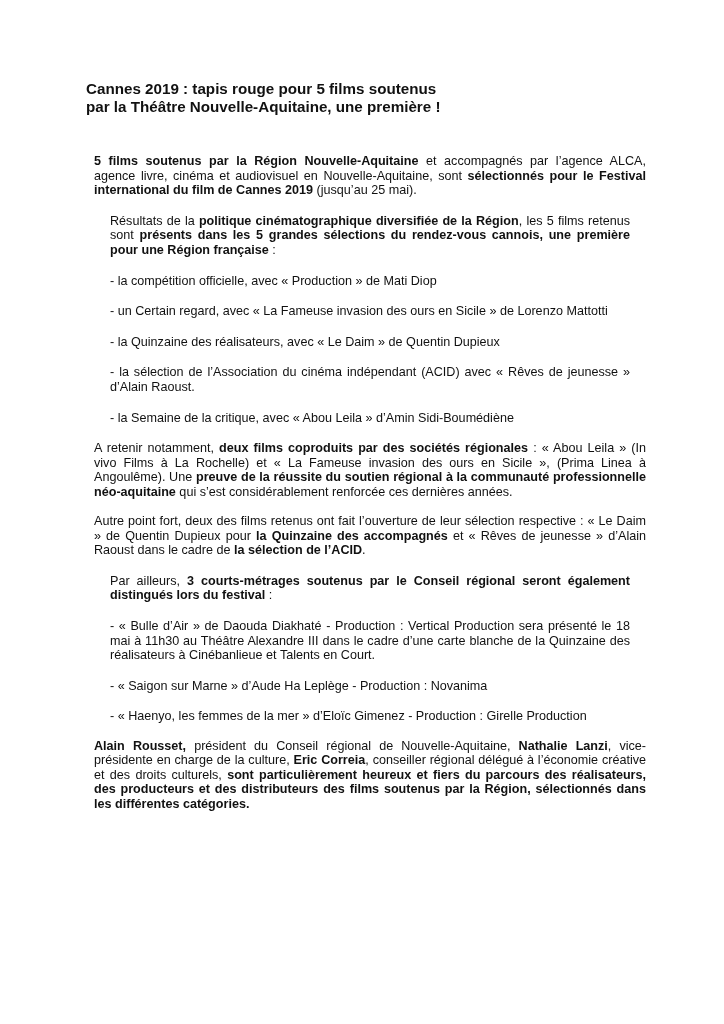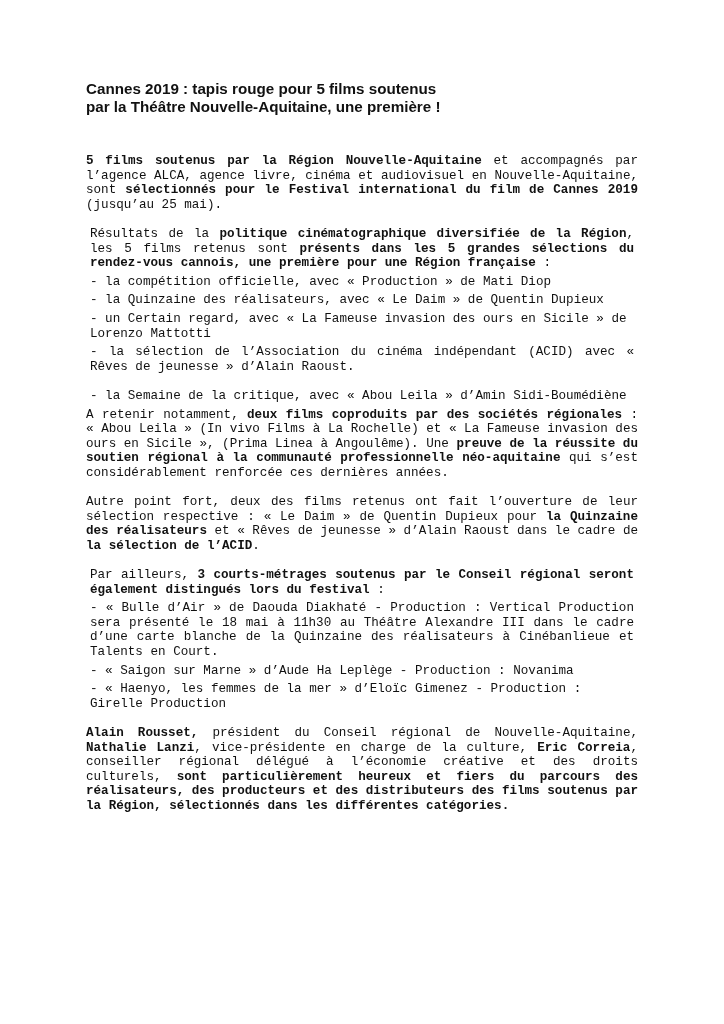--- a/index.html
+++ b/index.html
@@ -27,33 +27,32 @@
       top: 80px;
       width: 552px;
       text-align: left;
       font-weight: bold;
       font-size: 15.2px;
       line-height: 18px;
       margin: 0;
     }
     .body-text {
       position: absolute;
-      left: 0;
+      left: 8px;
       top: 154px;
       width: 552px;
       font-size: 12.6px;
       line-height: 14.6px;
-      font-family: Liberation Mono, monospace;
     }
     .body-text p {
       margin: 0 0 14.6px 0;
       text-align: justify;
     }
     .body-text p.list-line {
-      margin: 4px;
+      margin: 16px;
       text-align: left;
     }
     .body-text p.list-line.justify {
       text-align: justify;
       text-align-last: left;
     }
     .body-text p.last-in-group {
       margin-bottom: 14.6px;
     }
     b { font-weight: bold; }
@@ -65,28 +64,28 @@
   <h1 class="title">
     <span>Cannes 2019 : tapis rouge pour 5 films soutenus</span><br>
     <span>par la Théâtre Nouvelle-Aquitaine, une première !</span>
   </h1>
 
   <div class="body-text">
     <p><b>5 films soutenus par la Région Nouvelle-Aquitaine</b><span> et accompagnés par l’agence ALCA, agence livre, cinéma et audiovisuel en Nouvelle-Aquitaine, sont </span><b>sélectionnés pour le Festival international du film de Cannes 2019</b><span> (jusqu’au 25 mai).</span></p>
 
     <p class="list-line justify"><span>Résultats de la </span><b>politique cinématographique diversifiée de la Région</b><span>, les 5 films retenus sont </span><b>présents dans les 5 grandes sélections du rendez-vous cannois, une première pour une Région française</b><span> :</span></p>
     <p class="list-line">- la compétition officielle, avec « Production » de Mati Diop</p>
+    <p class="list-line">- un Certain regard, avec « La Fameuse invasion des ours en Sicile » de Lorenzo Mattotti</p>
     <p class="list-line">- la Quinzaine des réalisateurs, avec « Le Daim » de Quentin Dupieux</p>
-    <p class="list-line">- un Certain regard, avec « La Fameuse invasion des ours en Sicile » de Lorenzo Mattotti</p>
     <p class="list-line justify last-in-group">- la sélection de l’Association du cinéma indépendant (ACID) avec « Rêves de jeunesse » d’Alain Raoust.</p>
     <p class="list-line">- la Semaine de la critique, avec « Abou Leila » d’Amin Sidi-Boumédiène</p>
 
     <p><span>A retenir notamment, </span><b>deux films coproduits par des sociétés régionales</b><span> : « Abou Leila » (In vivo Films à La Rochelle) et « La Fameuse invasion des ours en Sicile », (Prima Linea à Angoulême). Une </span><b>preuve de la réussite du soutien régional à la communauté professionnelle néo-aquitaine</b><span> qui s’est considérablement renforcée ces dernières années.</span></p>
 
-    <p><span>Autre point fort, deux des films retenus ont fait l’ouverture de leur sélection respective : « Le Daim » de Quentin Dupieux pour </span><b>la Quinzaine des réalisateurs</b><span> et « Rêves de jeunesse » d’Alain Raoust dans le cadre de </span><b>la sélection de l’ACID</b><span>.</span></p>
+    <p><span>Autre point fort, deux des films retenus ont fait l’ouverture de leur sélection respective : « Le Daim » de Quentin Dupieux pour </span><b>la Quinzaine des accompagnés</b><span> et « Rêves de jeunesse » d’Alain Raoust dans le cadre de </span><b>la sélection de l’ACID</b><span>.</span></p>
 
     <p class="list-line justify"><span>Par ailleurs, </span><b>3 courts-métrages soutenus par le Conseil régional seront également distingués lors du festival</b><span> :</span></p>
     <p class="list-line justify">- « Bulle d’Air » de Daouda Diakhaté - Production : Vertical Production sera présenté le 18 mai à 11h30 au Théâtre Alexandre III dans le cadre d’une carte blanche de la Quinzaine des réalisateurs à Cinébanlieue et Talents en Court.</p>
     <p class="list-line">- « Saigon sur Marne » d’Aude Ha Leplège - Production : Novanima</p>
     <p class="list-line last-in-group">- « Haenyo, les femmes de la mer » d’Eloïc Gimenez - Production : Girelle Production</p>
 
     <p><b>Alain Rousset,</b><span> président du Conseil régional de Nouvelle-Aquitaine, </span><b>Nathalie Lanzi</b><span>, vice-présidente en charge de la culture, </span><b>Eric Correia</b><span>, conseiller régional délégué à l’économie créative et des droits culturels, </span><b>sont particulièrement heureux et fiers du parcours des réalisateurs, des producteurs et des distributeurs des films soutenus par la Région, sélectionnés dans les différentes catégories.</b></p>
   </div>
 </div>
 

